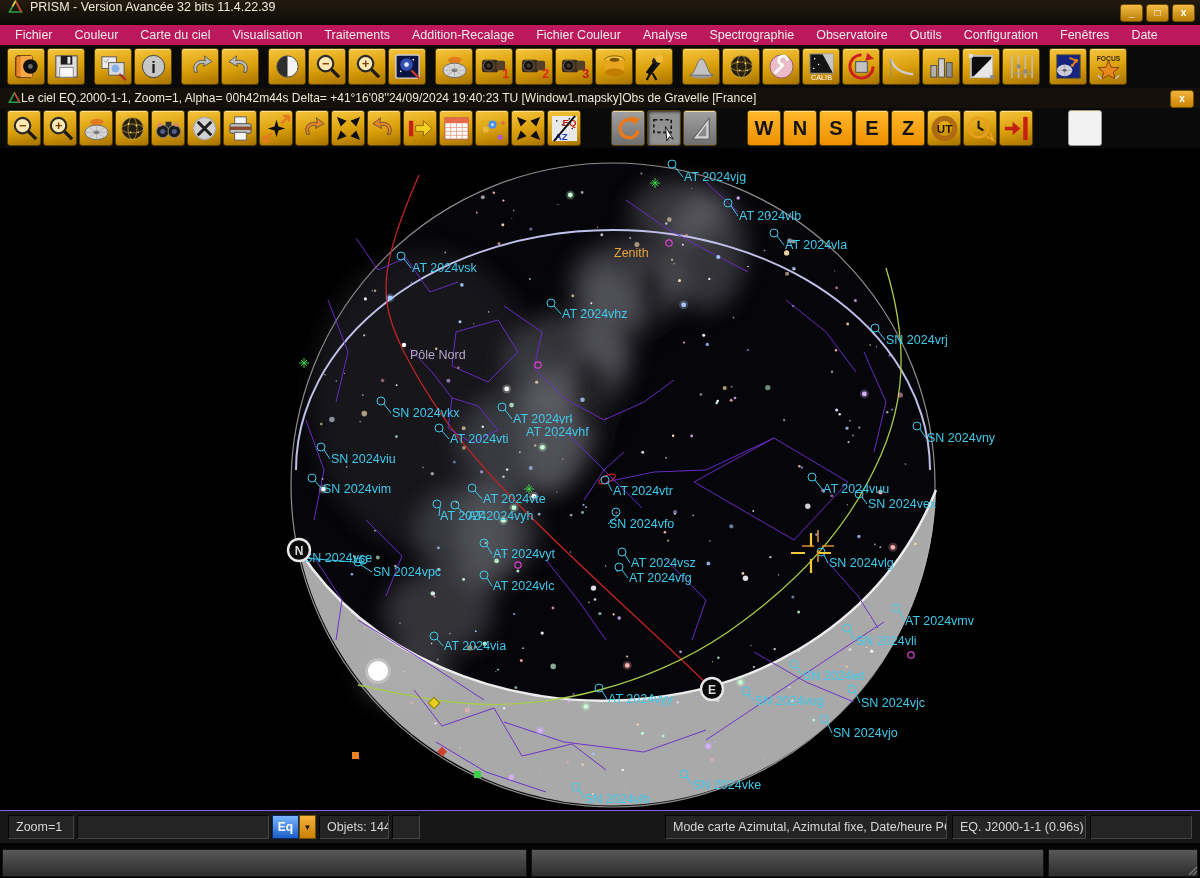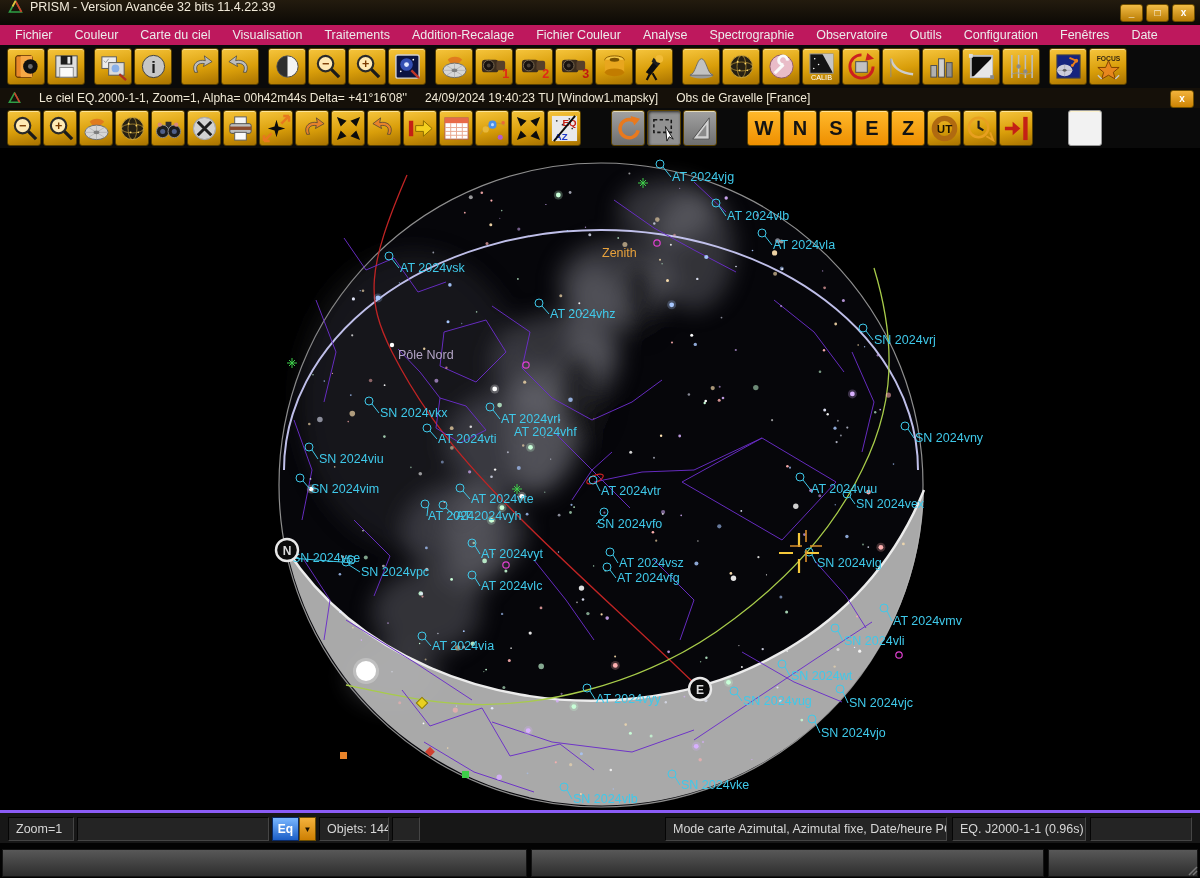--- a/index.html
+++ b/index.html
@@ -22,26 +22,26 @@
     display:flex;align-items:center;justify-content:center;overflow:hidden}
   #toolbar-map .tb{width:32px;height:34px}
   .tb.gray{background:linear-gradient(#a2a2a2,#6f6f6f)}
   .tb.pressed{background:#919191;box-shadow:inset 1px 1px 3px #2a2a2a}
   .tb.bright{background:linear-gradient(#ffb92b,#ee8f00);width:29px}
   .tb.white{width:48px;height:37px;background:#f2f2f2;border:1px solid #9a9a9a;margin-left:34px}
   .gap{width:7px;flex:0 0 auto}
   .biggap{width:28px;flex:0 0 auto}
   .cletter{font-weight:bold;font-size:20px;color:#131313;line-height:1}
   .subtitlebar{position:absolute;top:88px;left:0;right:0;height:20px;background:#151009;
-    display:flex;align-items:center;gap:18px;padding-left:8px;color:#f0e9d6;font-size:12px;white-space:nowrap}
+    display:flex;align-items:center;padding-left:8px;color:#f0e9d6;font-size:12px;white-space:nowrap}
   .mapclose{position:absolute;right:6px;top:2px;width:22px;height:16px;border-radius:3px;
     background:linear-gradient(#f2b33c,#cd8403);border:1px solid #6e4e00;color:#fff;
     font-size:10px;font-weight:bold;text-align:center;line-height:15px}
-  #map{position:absolute;top:148px;left:4px;width:1180px;height:662px;background:#000}
-  .statusbar{position:absolute;top:810px;left:0;right:0;height:33px;background:#171717;border-top:3px solid #8b5cf6}
+  #map{position:absolute;top:148px;left:16px;width:1180px;height:662px;background:#000}
+  .statusbar{position:absolute;top:810px;left:0;right:0;height:33px;background:#171717;border-top:1px solid #8b5cf6}
   .spanel{position:absolute;top:4px;height:24px;box-sizing:border-box;background:#242424;
     border:1px solid #050505;border-right-color:#454545;border-bottom-color:#454545;
     color:#d6d6d6;font-size:12.5px;line-height:22px;padding-left:7px;white-space:nowrap;overflow:hidden}
   .eqbtn{position:absolute;top:4px;left:272px;width:27px;height:24px;box-sizing:border-box;
     background:linear-gradient(#79b7ff,#1c5ec6);border:1px solid #0a2a66;color:#fff;
     font-weight:bold;font-size:12px;text-align:center;line-height:22px}
   .eqarrow{position:absolute;top:4px;left:299px;width:17px;height:24px;box-sizing:border-box;
     background:linear-gradient(#f4b23d,#cd7f02);border:1px solid #6e4e00;color:#1a1000;
     font-size:8px;text-align:center;line-height:24px}
   .bottombar{position:absolute;top:843px;left:0;right:0;height:35px;background:#030303}

